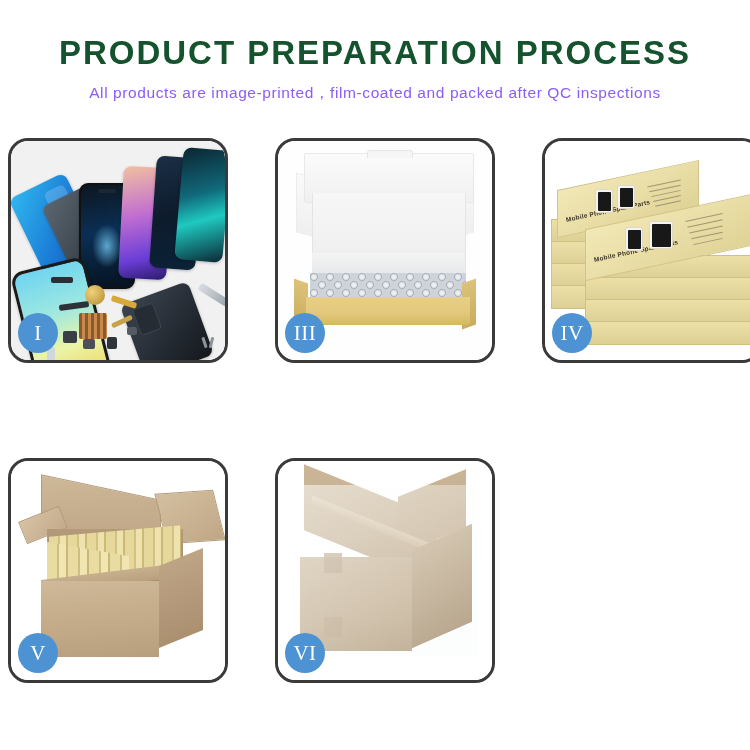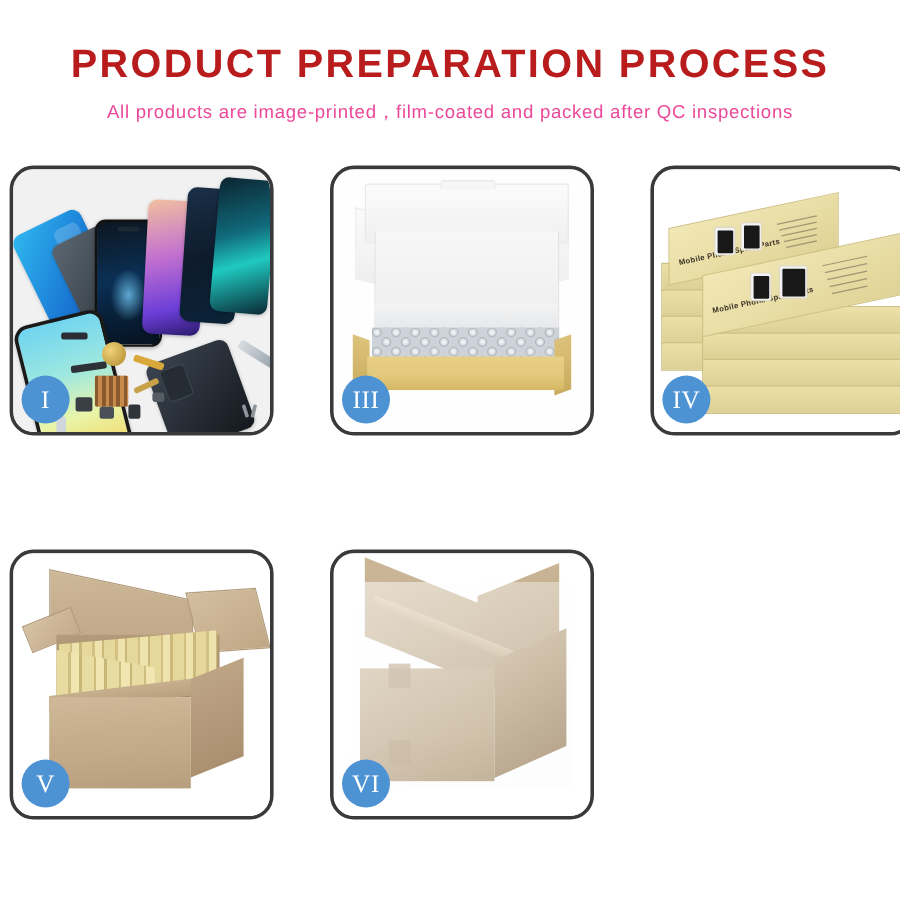--- a/index.html
+++ b/index.html
@@ -11,29 +11,29 @@
     position:relative;
   }
   .page{width:750px;height:750px;position:relative;}
 
   
   .header{text-align:center;padding-top:36px;}
   .title{
     font-size:33px;
     font-weight:700;
     letter-spacing:2.0px;
-    color:#b91c1c;
+    color:#14532d;
     line-height:1.05;
     white-space:nowrap;
   }
   .subtitle{
     font-size:15.5px;
     font-weight:400;
     letter-spacing:0.6px;
-    color:#ec4899;
+    color:#8b5cf6;
     margin-top:12px;
     white-space:nowrap;
   }
 
   
   .grid{
     position:absolute;
     left:8px;top:138px;
     width:734px;
     display:grid;

